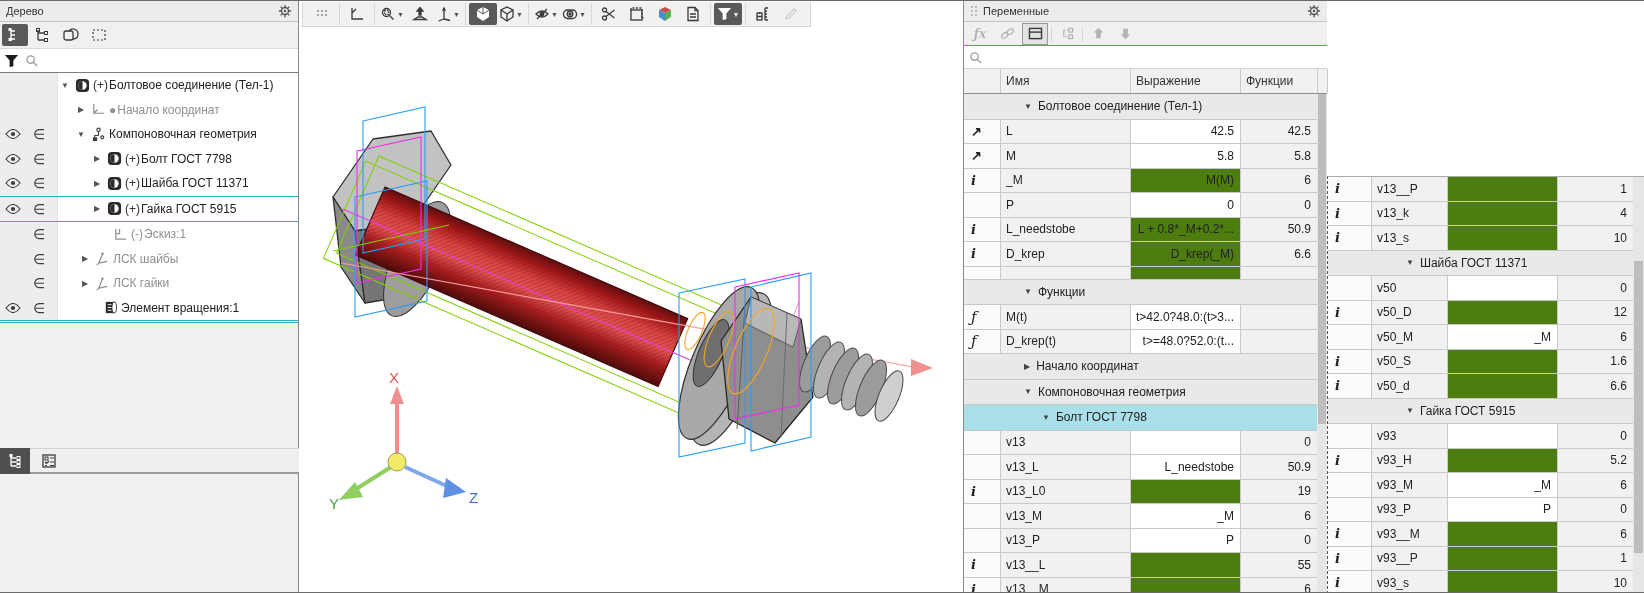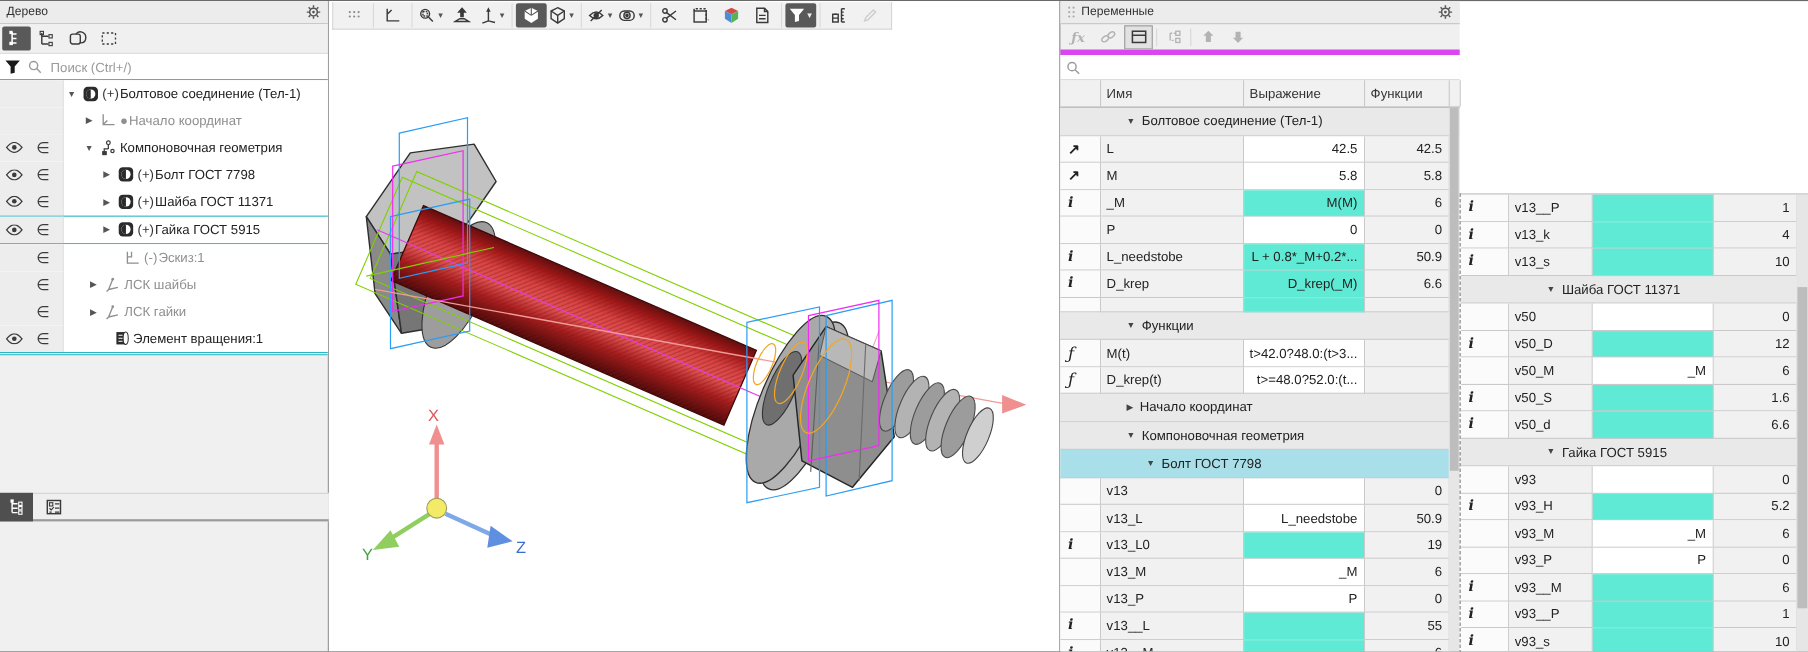--- a/index.html
+++ b/index.html
@@ -45,38 +45,38 @@
   .vpgroup{display:flex;align-items:center;padding:0 3px;border-right:1px solid #d9d9d9;height:22px;}
   .vpgroup:last-child{border-right:none;}
   .vbtn{height:22px;min-width:24px;display:flex;align-items:center;justify-content:center;padding:0 2px;border-radius:2px;gap:1px;}
   .vbtn.active{background:#595959;}
   .vbtn .caret{font-size:7px;color:#555;}
   .vbtn.active .caret{color:#eee;}
   .vbtn.disabled{opacity:.4;}
 
   
   #vars-panel{left:963px;top:0;width:364px;height:593px;background:#f0f0f0;border-left:1px solid #8a8a8a;}
-  .vars-toolbar{height:23px;display:flex;align-items:center;gap:3px;padding:0 4px;border-bottom:5px solid #d946ef;}
+  .vars-toolbar{height:23px;display:flex;align-items:center;gap:3px;padding:0 4px;border-bottom:1px solid #d946ef;}
   .vtool{width:24px;height:20px;display:flex;align-items:center;justify-content:center;color:#b3b3b3;}
   .vtool.enabled{color:#3a3a3a;}
   .vtool.pressed{border:1px solid #9a9a9a;background:#e2e2e2;}
   .vsep{width:1px;height:16px;background:#d8d8d8;}
   .fxg{font:italic bold 12px "DejaVu Serif",serif;}
   .vars-search{height:22px;background:#fff;border-bottom:1px solid #d5d5d5;display:flex;align-items:center;padding:0 5px;gap:5px;}
   .vars-search input{border:none;outline:none;flex:1;background:transparent;font:12px "Liberation Sans",sans-serif;}
   .vcolhead{height:24px;display:grid;grid-template-columns:37px 130px 110px 77px 10px;background:#f1f1f1;border-bottom:1px solid #8f8f8f;font-size:12px;color:#333;}
   .vcolhead div{display:flex;align-items:center;padding-left:5px;border-right:1px solid #c9c9c9;overflow:hidden;white-space:nowrap;}
   .vtable{position:relative;background:#fff;}
   .vrow{display:grid;height:24.5px;font-size:12px;}
   .vrow.main{grid-template-columns:37px 130px 110px 77px;}
   .vrow.ovl{grid-template-columns:44px 76px 110px 76px;}
   .vrow>div{border-right:1px solid #c9c9c9;border-bottom:1px solid #c9c9c9;display:flex;align-items:center;overflow:hidden;white-space:nowrap;}
   .c-icon{background:#fbfbfb;padding-left:7px;}
   .c-name{background:#f1f1f1;padding-left:5px;}
-  .c-expr{background:#5eead4;justify-content:flex-end;padding-right:6px;}
+  .c-expr{background:#4d7c0f;justify-content:flex-end;padding-right:6px;}
   .c-expr.edit{background:#fff;}
   .c-val{background:#f1f1f1;justify-content:flex-end;padding-right:6px;}
   .vrow.grp{display:flex;align-items:center;background:#e9e9e9;border-bottom:1px solid #c9c9c9;gap:6px;}
   .vrow.grp .tri{font-size:8px;color:#444;}
   .vrow.grp.hl{background:var(--selfill);}
   .vrow.emptyrow{height:13px;}
   .ic-ext{font-size:13px;font-weight:bold;color:#222;}
   .ic-info{font:italic bold 13px "DejaVu Serif",serif;color:#222;}
   .ic-func{font:italic 15px "DejaVu Serif",serif;color:#222;}
   .vscroll{position:absolute;right:0;top:0;width:10px;height:100%;background:#e6e6e6;}
@@ -135,21 +135,20 @@
         <svg class="icon" width="15" height="14" viewBox="0 0 16 15">
             <path d="M1 1h14L10 7v6l-4 1V7z" fill="#1a1a1a"></path>
           </svg>
       </span>
       <span>
         <svg class="icon" width="13" height="13" viewBox="0 0 14 14">
             <circle cx="6" cy="6" r="4" fill="none" stroke="#9a9a9a" stroke-width="1.4"></circle>
             <path d="M9 9l4 4" stroke="#9a9a9a" stroke-width="1.4"></path>
           </svg>
       </span>
-      <input placeholder="Поиск (Ctrl+/)" style="">
     </div>
     <div id="tree-list">
         <div class="trow">
           <div class="gutter">
             <span class="geye"></span>
             <span class="gmem"></span>
           </div>
           <span style="width: 1px; flex: 0 0 auto;"></span>
           <span class="arrow">▼</span>
           <span class="ticon">

